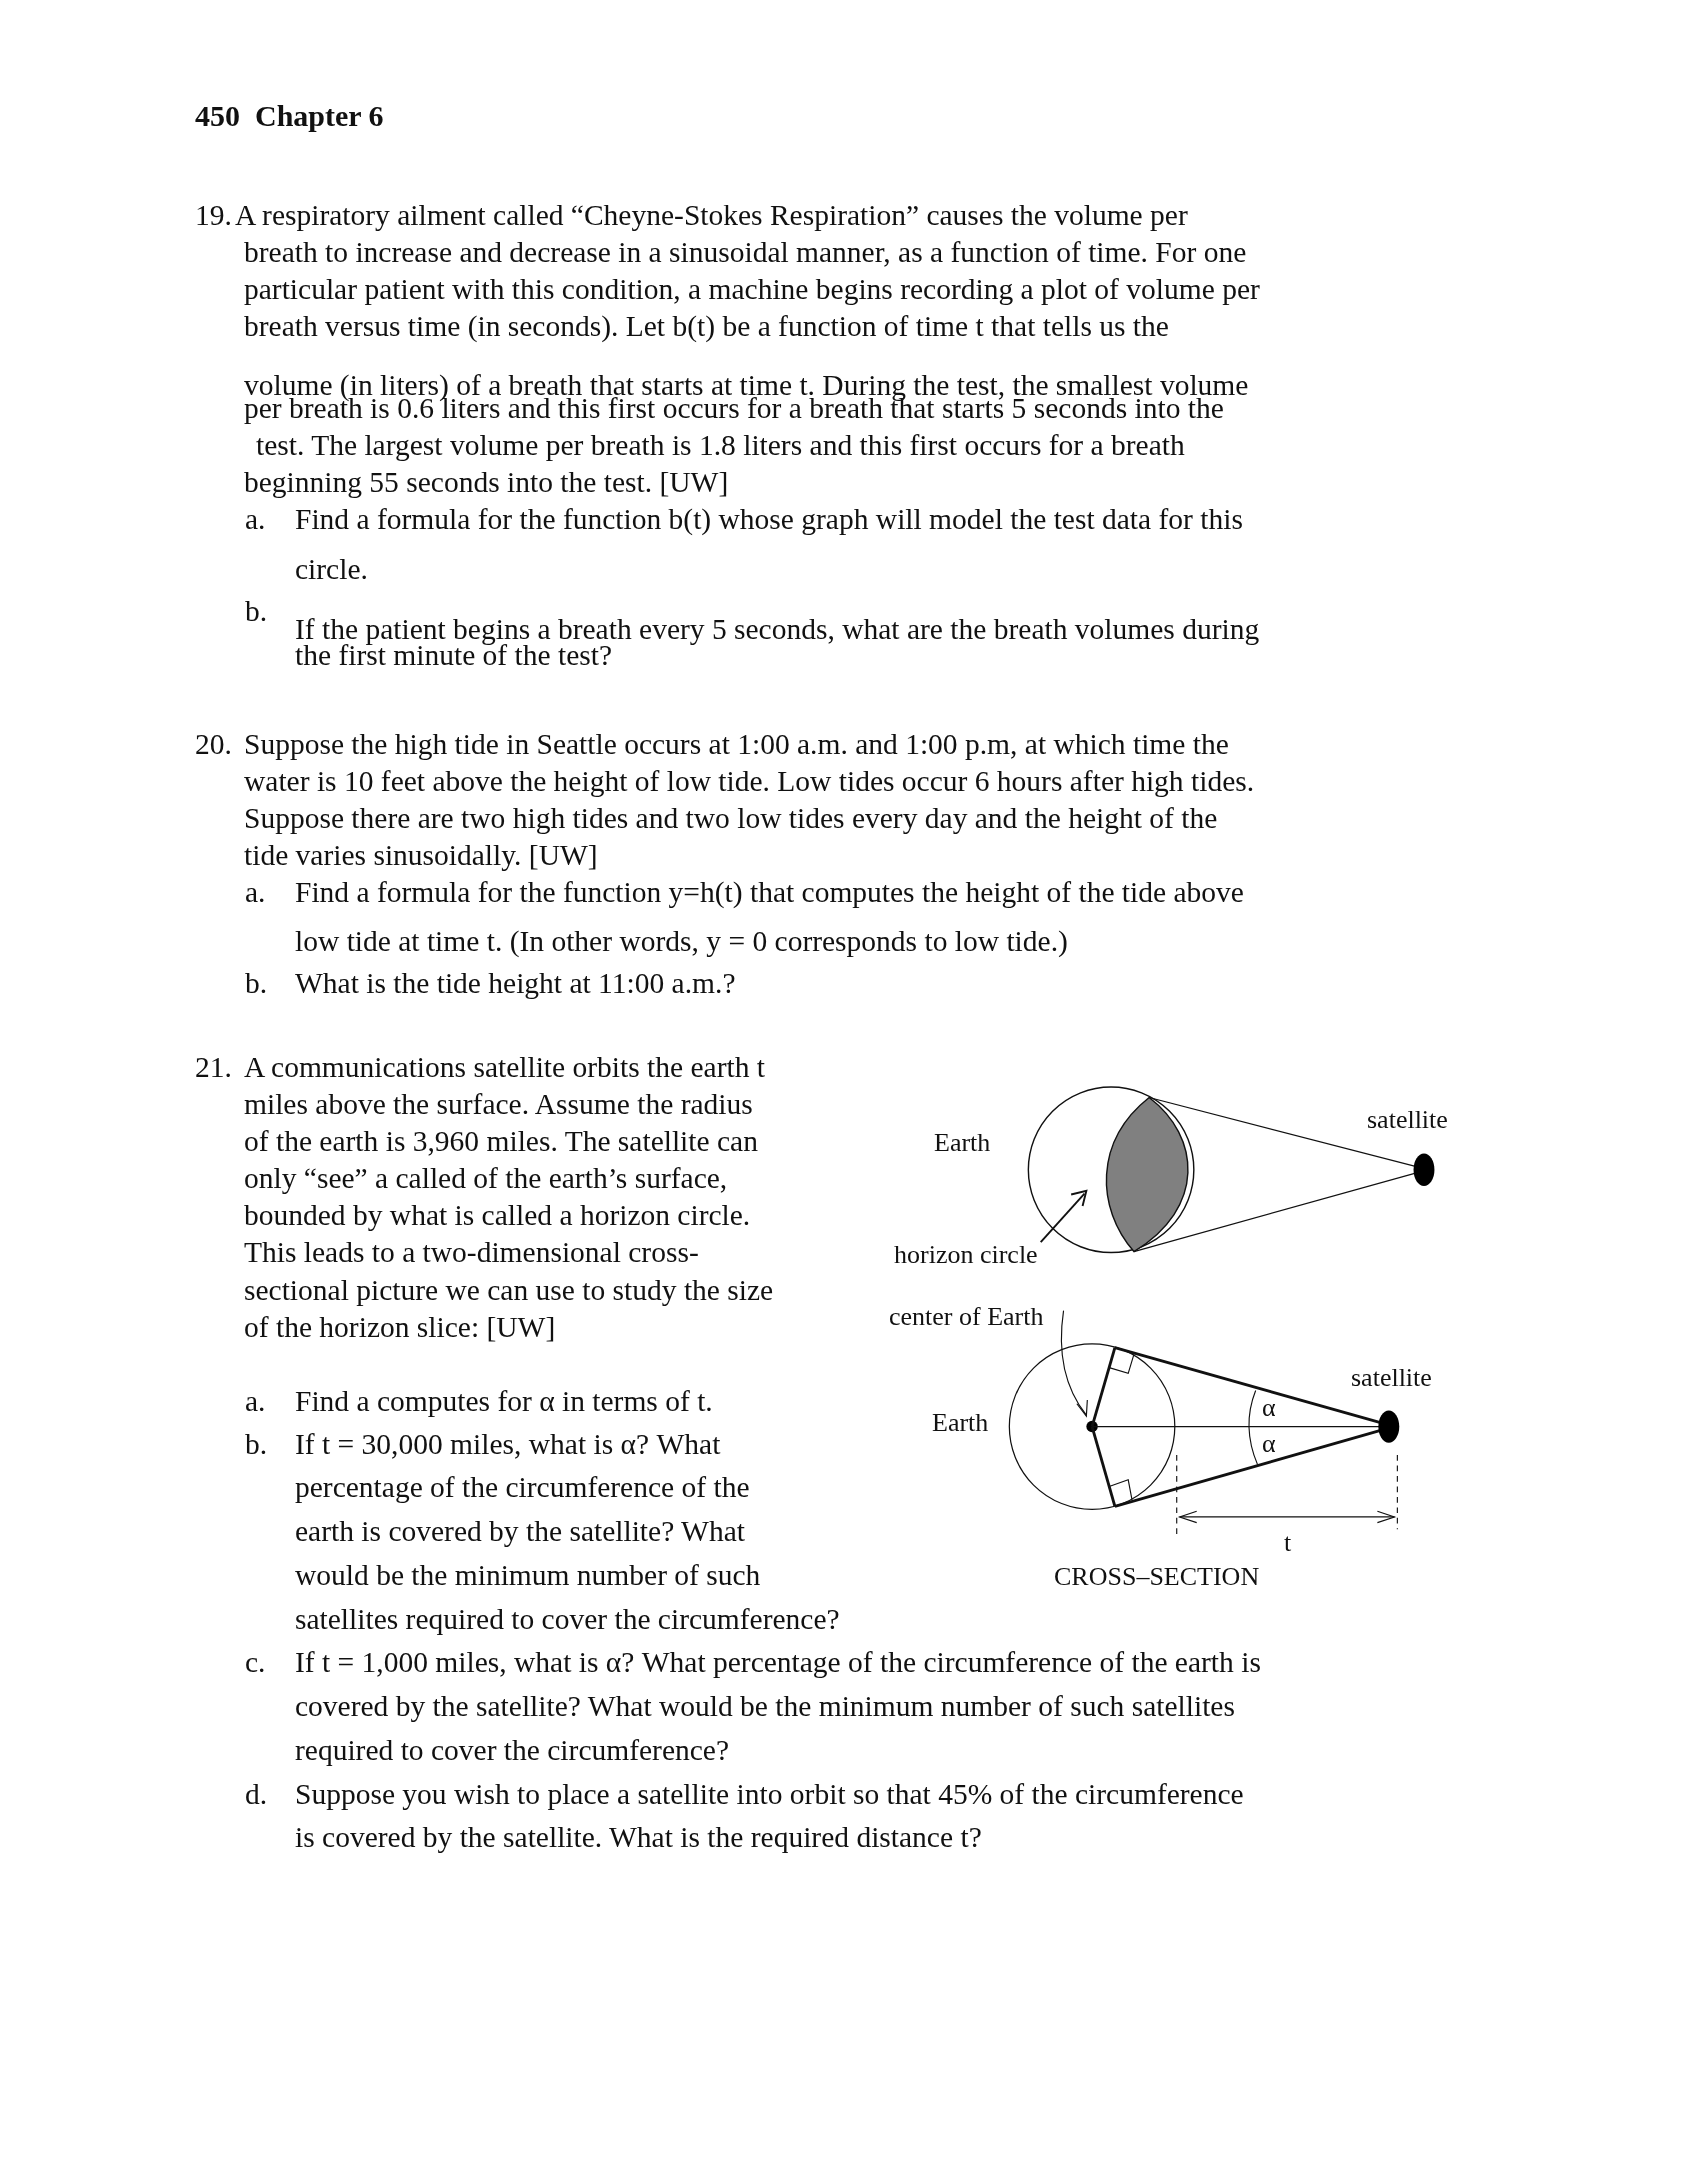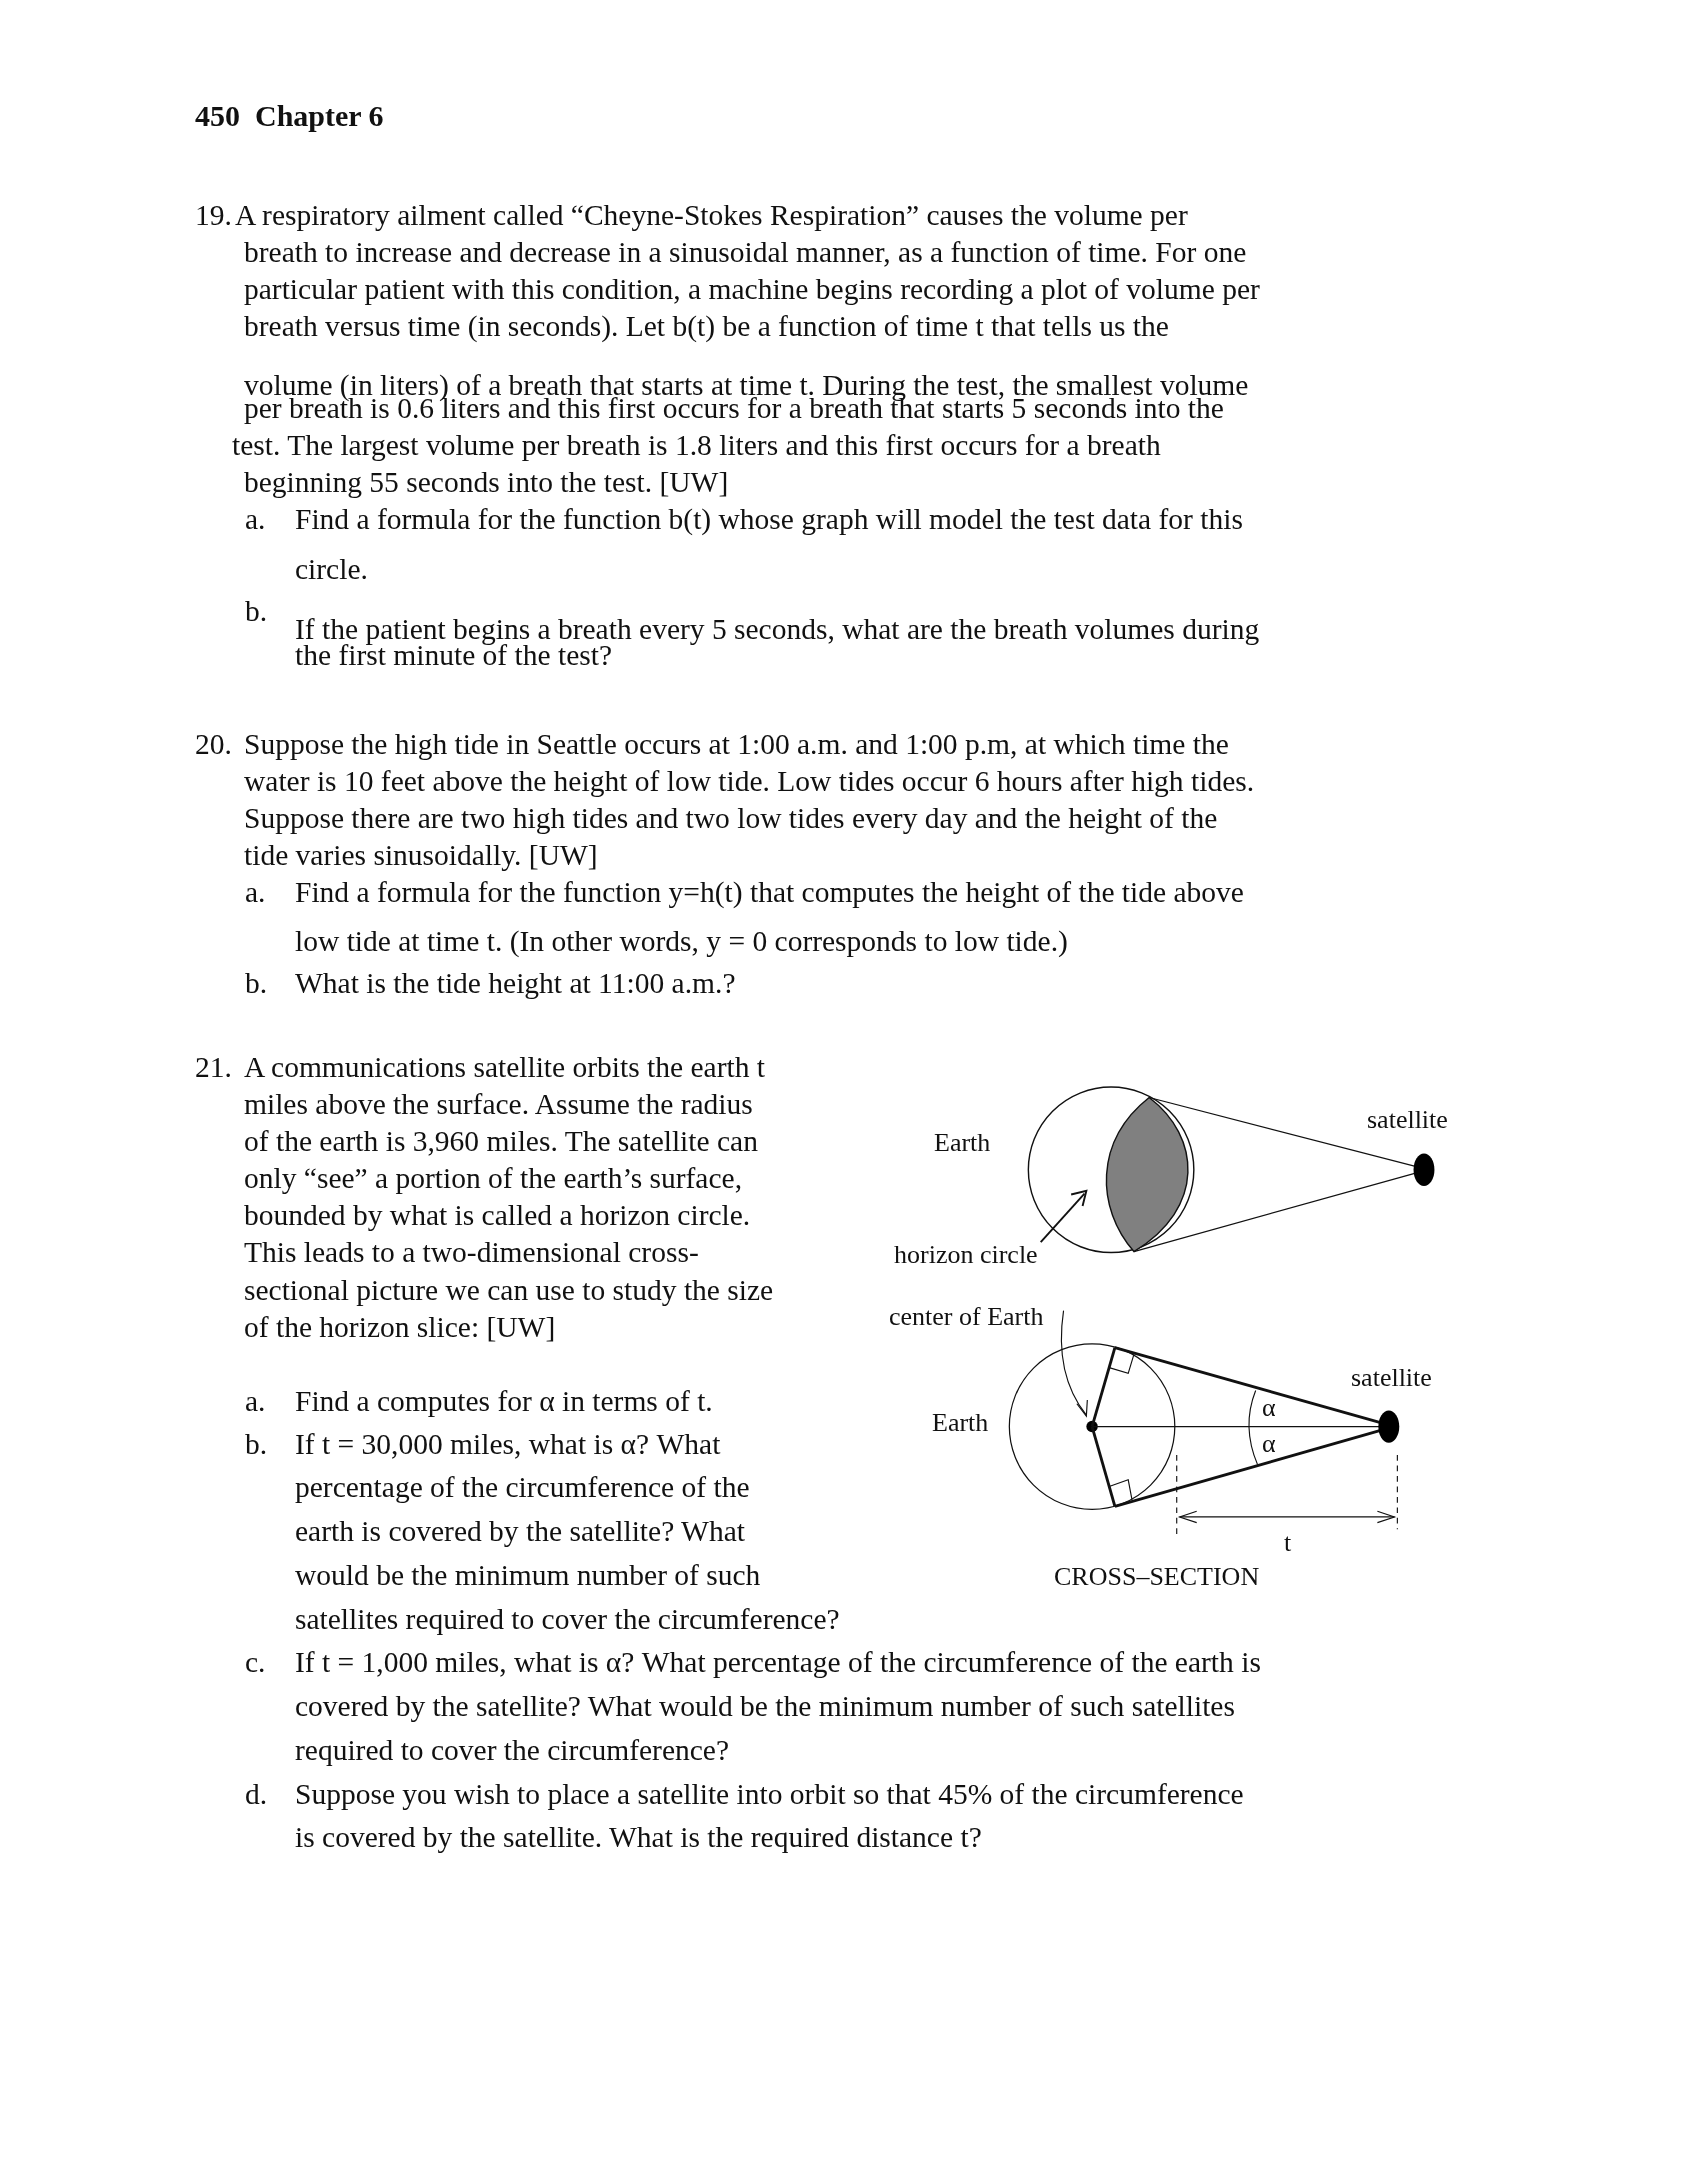--- a/index.html
+++ b/index.html
@@ -22,21 +22,21 @@
 </div>
 
 <div>
   <div class="ln" style="left:195px;top:198px">19.</div>
   <div class="ln" style="left:235px;top:198px">A respiratory ailment called “Cheyne-Stokes Respiration” causes the volume per</div>
   <div class="ln" style="left:244px;top:235px">breath to increase and decrease in a sinusoidal manner, as a function of time. For one</div>
   <div class="ln" style="left:244px;top:272px">particular patient with this condition, a machine begins recording a plot of volume per</div>
   <div class="ln" style="left:244px;top:309px">breath versus time (in seconds). Let b(t) be a function of time t that tells us the</div>
   <div class="ln" style="left:244px;top:368px">volume (in liters) of a breath that starts at time t. During the test, the smallest volume</div>
   <div class="ln" style="left:244px;top:391px">per breath is 0.6 liters and this first occurs for a breath that starts 5 seconds into the</div>
-  <div class="ln" style="left:232px;top:428px">test. The largest volume per breath is 1.8 liters and this first occurs for a breath</div>
+  <div class="ln" style="left:256px;top:428px">test. The largest volume per breath is 1.8 liters and this first occurs for a breath</div>
   <div class="ln" style="left:244px;top:465px">beginning 55 seconds into the test. [UW]</div>
 
   <div class="ln" style="left:245px;top:502px">a.</div>
   <div class="ln" style="left:295px;top:502px">Find a formula for the function b(t) whose graph will model the test data for this</div>
   <div class="ln" style="left:295px;top:552px">circle.</div>
   <div class="ln" style="left:245px;top:594px">b.</div>
   <div class="ln" style="left:295px;top:612px">If the patient begins a breath every 5 seconds, what are the breath volumes during</div>
   <div class="ln" style="left:295px;top:638px">the first minute of the test?</div>
 </div>
 
@@ -52,21 +52,21 @@
   <div class="ln" style="left:295px;top:924px">low tide at time t. (In other words, y = 0 corresponds to low tide.)</div>
   <div class="ln" style="left:245px;top:966px">b.</div>
   <div class="ln" style="left:295px;top:966px">What is the tide height at 11:00 a.m.?</div>
 </div>
 
 <div>
   <div class="ln" style="left:195px;top:1050px">21.</div>
   <div class="ln" style="left:244px;top:1050px">A communications satellite orbits the earth t</div>
   <div class="ln" style="left:244px;top:1087px">miles above the surface. Assume the radius</div>
   <div class="ln" style="left:244px;top:1124px">of the earth is 3,960 miles. The satellite can</div>
-  <div class="ln" style="left:244px;top:1161px">only “see” a portion of the earth’s surface,</div>
+  <div class="ln" style="left:244px;top:1161px">only “see” a called of the earth’s surface,</div>
   <div class="ln" style="left:244px;top:1198px">bounded by what is called a horizon circle.</div>
   <div class="ln" style="left:244px;top:1235px">This leads to a two-dimensional cross-</div>
   <div class="ln" style="left:244px;top:1273px">sectional picture we can use to study the size</div>
   <div class="ln" style="left:244px;top:1310px">of the horizon slice: [UW]</div>
 
   <div class="ln" style="left:245px;top:1384px">a.</div>
   <div class="ln" style="left:295px;top:1384px">Find a computes for α in terms of t.</div>
 
   <div class="ln" style="left:245px;top:1427px">b.</div>
   <div class="ln" style="left:295px;top:1427px">If t = 30,000 miles, what is α? What</div>

